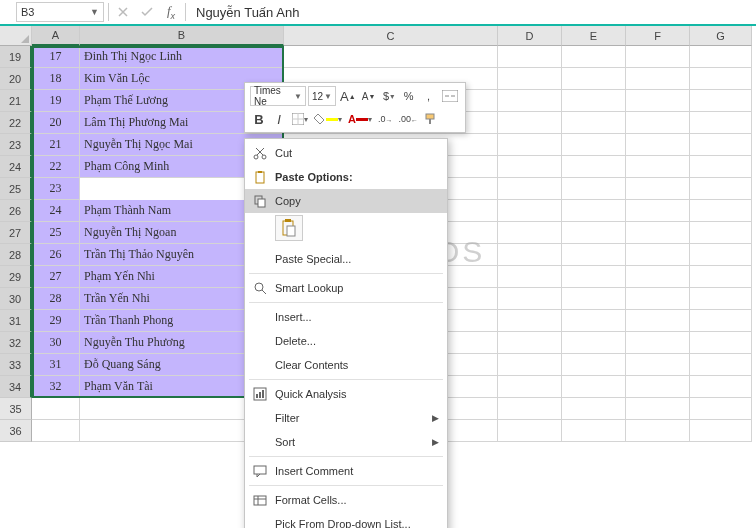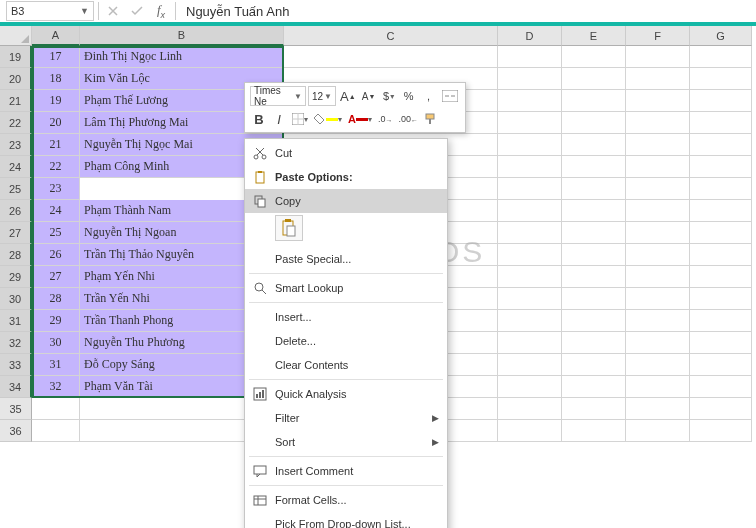--- a/index.html
+++ b/index.html
@@ -1,19 +1,19 @@
 <!DOCTYPE html>
 <html><head>
 <meta charset="utf-8">
 <style>
 * { margin: 0; padding: 0; box-sizing: border-box; font-family: Arial, sans-serif; }
 body { background: #fff; width: 756px; height: 528px; overflow: hidden; position: relative; font-size: 12px; color: #333; }
 
 
-.formula-bar { display: flex; align-items: center; height: 26px; border-bottom: 4px solid #14b8a6; padding: 2px 6px; gap: 4px; }
+.formula-bar { display: flex; align-items: center; height: 26px; border-bottom: 2px solid #14b8a6; padding: 2px 16px; gap: 4px; }
 .name-box { width: 88px; height: 20px; border: 1px solid #ccc; display: flex; align-items: center; padding: 0 4px; font-size: 11px; background: #fff; }
 .name-box-chevron { margin-left: auto; color: #666; font-size: 9px; }
 .fb-btn { width: 20px; height: 20px; display: flex; align-items: center; justify-content: center; color: #666; }
 .fb-divider { width: 1px; height: 18px; background: #ccc; }
 .formula-input { flex: 1; height: 20px; padding: 0 6px; font-size: 13px; font-family: 'Times New Roman', serif; display: flex; align-items: center; }
 
 
 .grid { position: relative; }
 .corner { position: absolute; left: 0; top: 0; width: 32px; height: 20px; background: #e6e6e6; border-right: 1px solid #ccc; border-bottom: 1px solid #b0b0b0; }
 .corner::after { content: ''; position: absolute; right: 2px; bottom: 2px; width: 0; height: 0; border-style: solid; border-width: 0 0 8px 8px; border-color: transparent transparent #b7b7b7 transparent; }
@@ -210,21 +210,21 @@
       <div class="cell" style="left: 594px; top: 264px; width: 64px;"></div>
       <div class="cell" style="left: 658px; top: 264px; width: 62px;"></div>
       <div class="cell colA selected" style="left: 0px; top: 286px; width: 48px;">30</div>
       <div class="cell selected" style="left: 48px; top: 286px; width: 204px;">Nguyễn Thu Phương</div>
       <div class="cell" style="left: 252px; top: 286px; width: 214px;"></div>
       <div class="cell" style="left: 466px; top: 286px; width: 64px;"></div>
       <div class="cell" style="left: 530px; top: 286px; width: 64px;"></div>
       <div class="cell" style="left: 594px; top: 286px; width: 64px;"></div>
       <div class="cell" style="left: 658px; top: 286px; width: 62px;"></div>
       <div class="cell colA selected" style="left: 0px; top: 308px; width: 48px;">31</div>
-      <div class="cell selected" style="left: 48px; top: 308px; width: 204px;">Đỗ Copy Sáng</div>
+      <div class="cell selected" style="left: 48px; top: 308px; width: 204px;">Đỗ Quang Sáng</div>
       <div class="cell" style="left: 252px; top: 308px; width: 214px;"></div>
       <div class="cell" style="left: 466px; top: 308px; width: 64px;"></div>
       <div class="cell" style="left: 530px; top: 308px; width: 64px;"></div>
       <div class="cell" style="left: 594px; top: 308px; width: 64px;"></div>
       <div class="cell" style="left: 658px; top: 308px; width: 62px;"></div>
       <div class="cell colA selected" style="left: 0px; top: 330px; width: 48px;">32</div>
       <div class="cell selected" style="left: 48px; top: 330px; width: 204px;">Phạm Văn Tài</div>
       <div class="cell" style="left: 252px; top: 330px; width: 214px;"></div>
       <div class="cell" style="left: 466px; top: 330px; width: 64px;"></div>
       <div class="cell" style="left: 530px; top: 330px; width: 64px;"></div>

